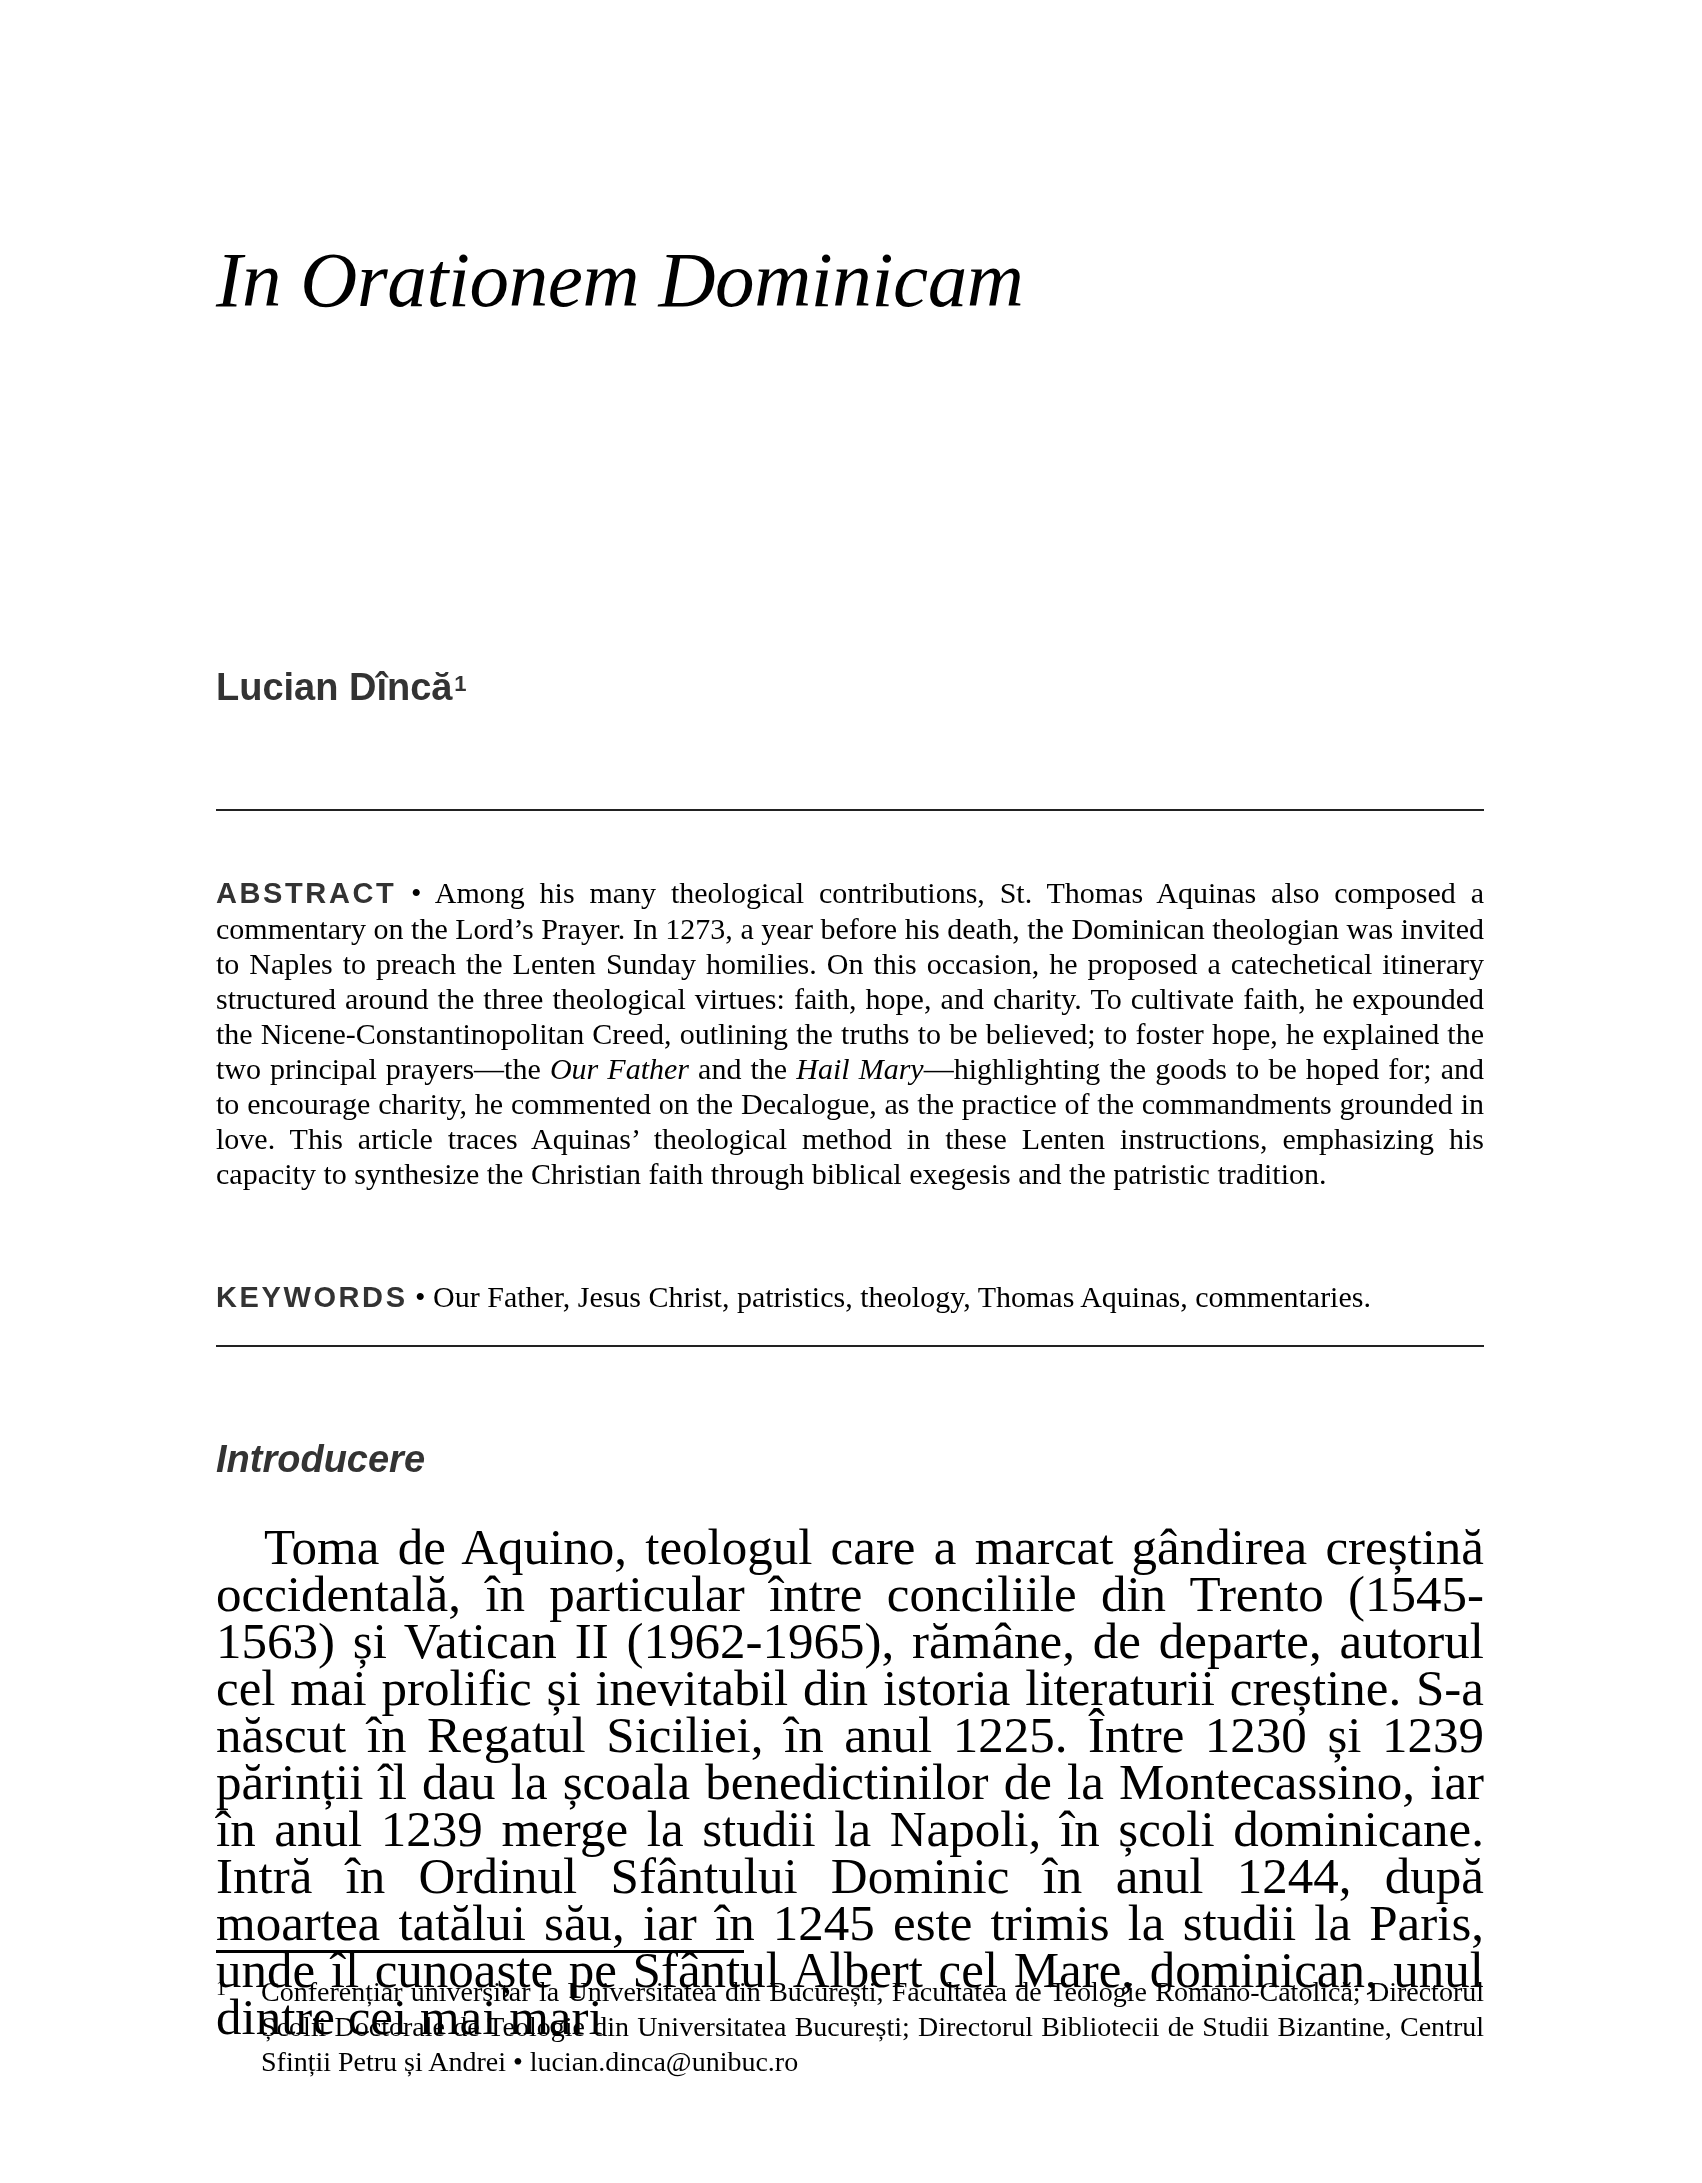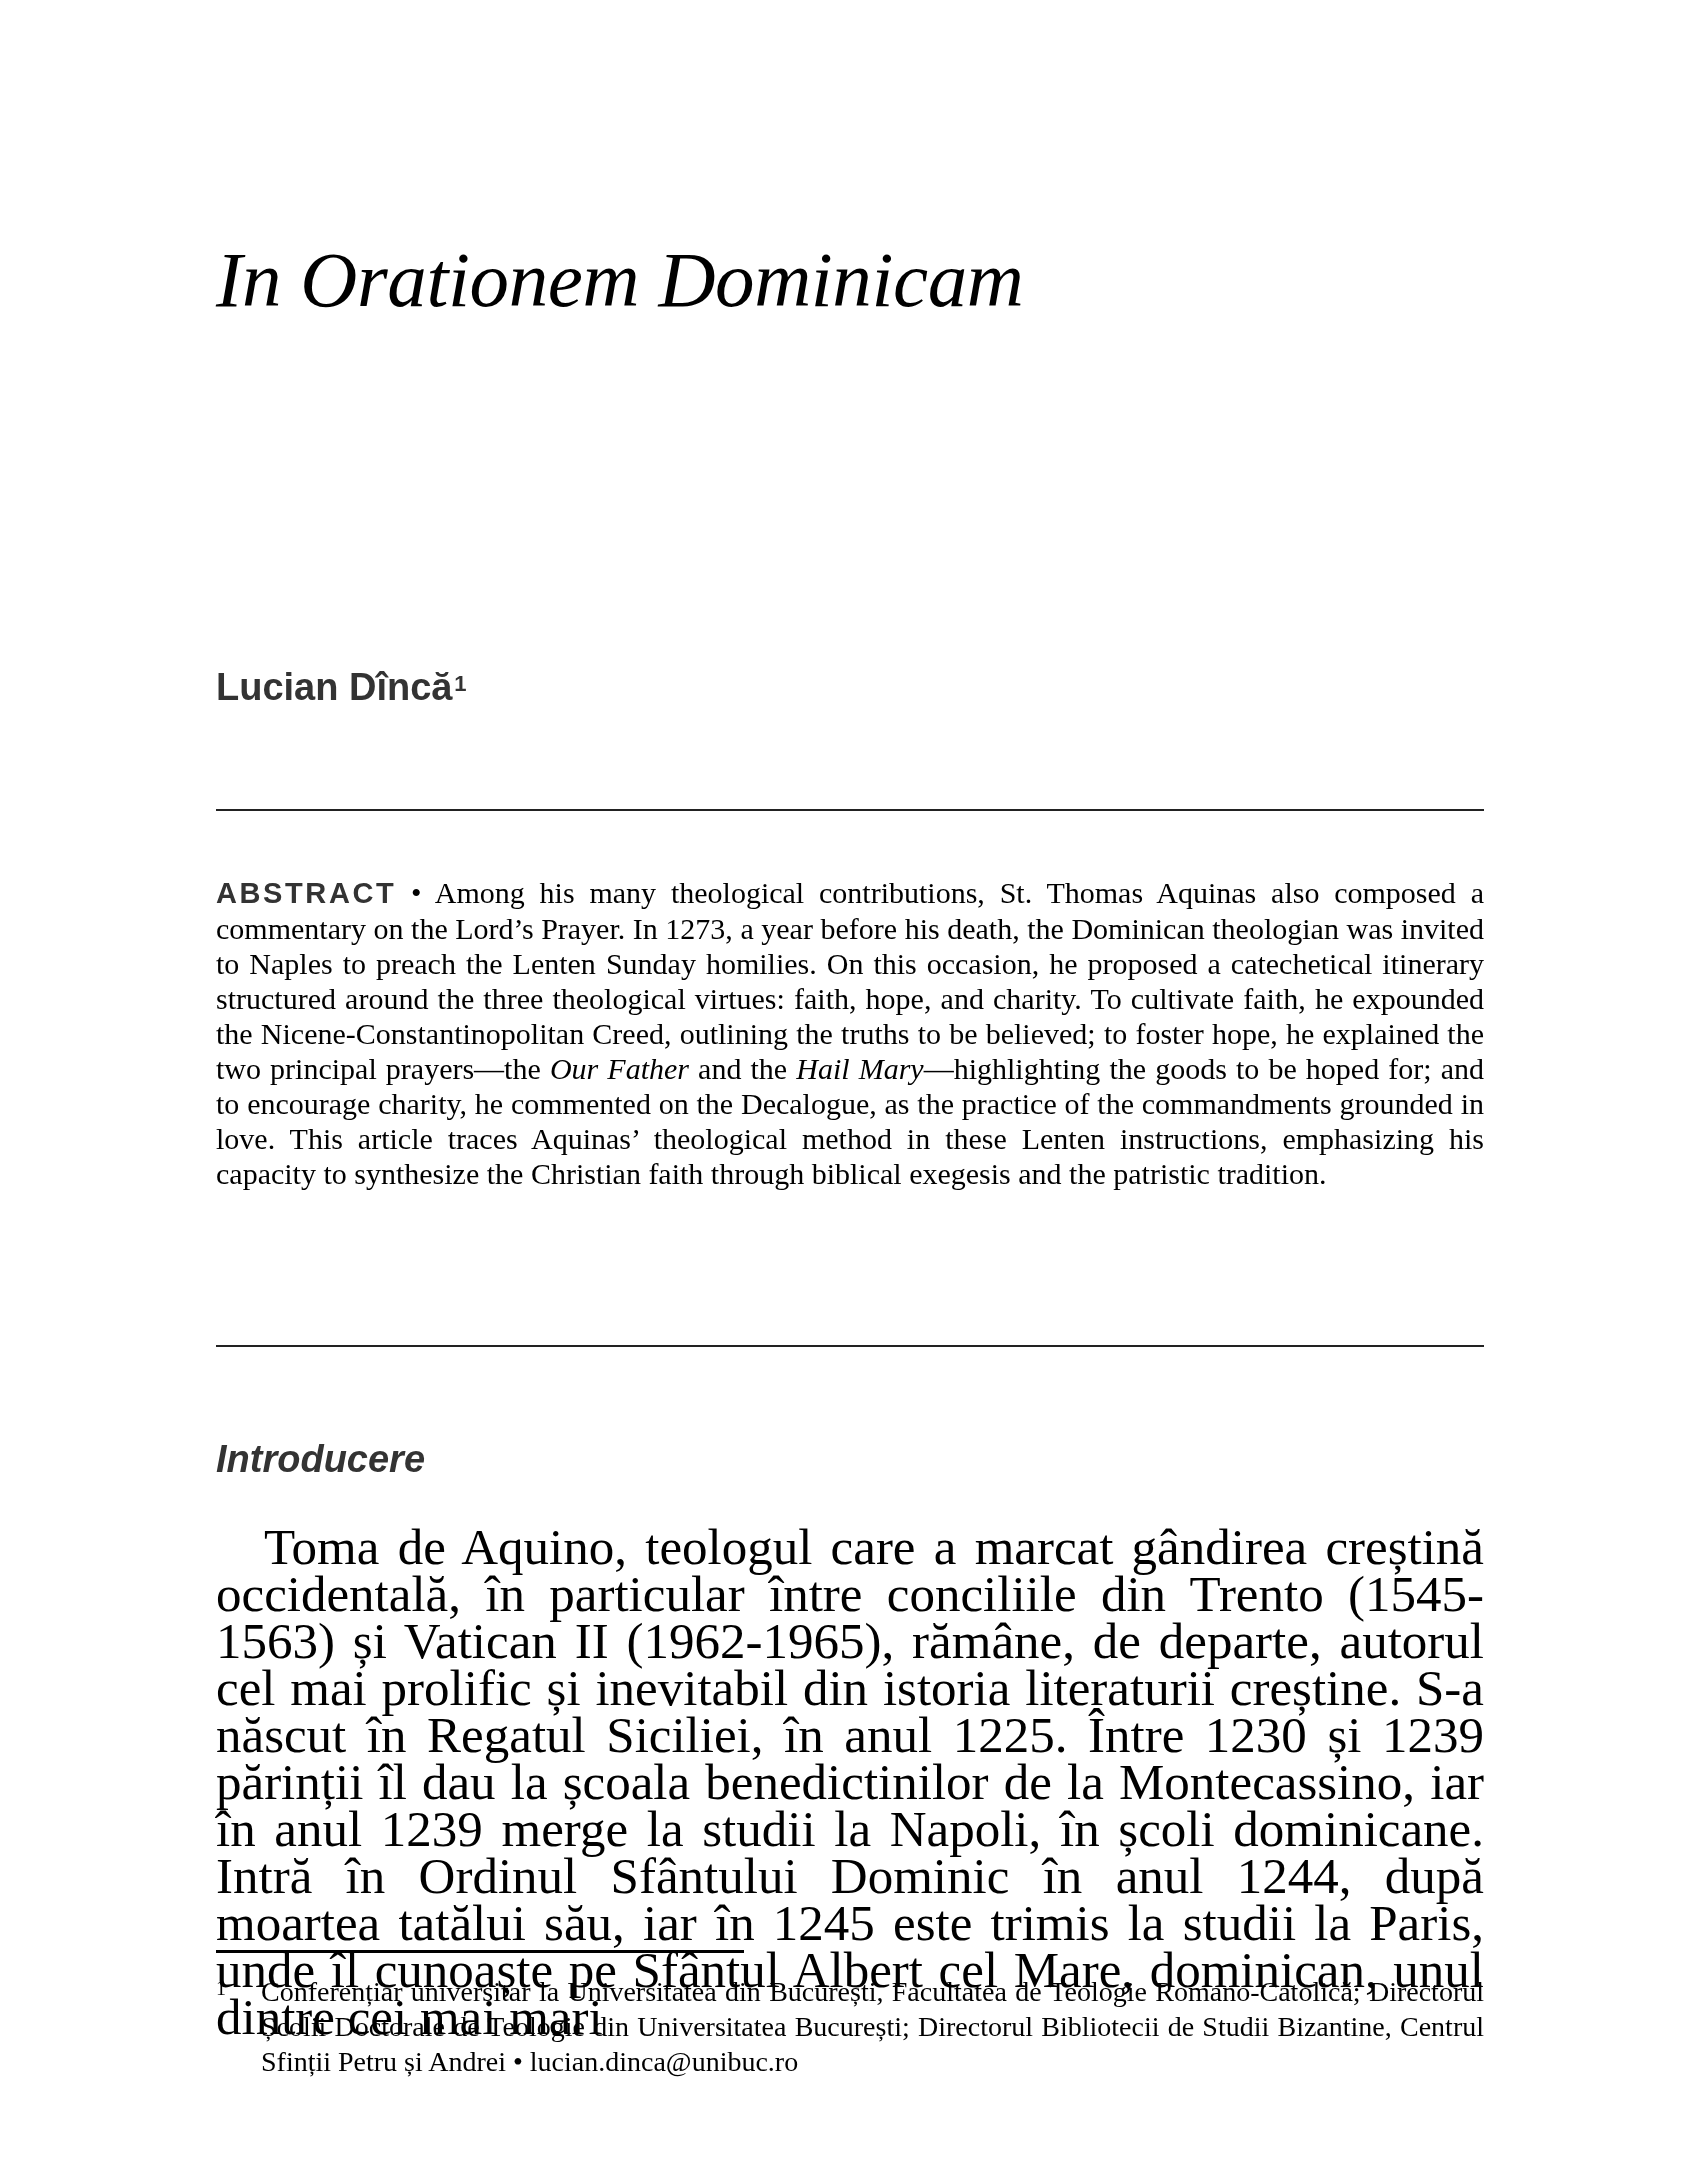--- a/index.html
+++ b/index.html
@@ -79,20 +79,21 @@
 
 
   <div class="author">
     <span>Lucian Dîncă</span><sup>1</sup>
   </div>
 
   <div class="rule rule-top"></div>
 
   <p class="abstract"><span class="label-sans">ABSTRACT</span><span> • </span><span>Among his many theological contributions, St. Thomas Aquinas also composed a commentary on the Lord’s Prayer. In 1273, a year before his death, the Dominican theologian was invited to Naples to preach the Lenten Sunday homilies. On this occasion, he proposed a catechetical itinerary structured around the three theological virtues: faith, hope, and charity. To cultivate faith, he expounded the Nicene-Constantinopolitan Creed, outlining the truths to be believed; to foster hope, he explained the two principal prayers—the </span><i>Our Father</i><span> and the </span><i>Hail Mary</i><span>—highlighting the goods to be hoped for; and to encourage charity, he commented on the Decalogue, as the practice of the commandments grounded in love. This article traces Aquinas’ theological method in these Lenten instructions, emphasizing his capacity to synthesize the Christian faith through biblical exegesis and the patristic tradition.</span></p>
 
+  <p class="keywords"><span class="label-sans">KEYWORDS</span><span> • </span><span>Our Father, Jesus Christ, patristics, theology, Thomas Aquinas, commentaries.</span></p>
 
   <div class="rule rule-bottom"></div>
 
   <h3 class="section-heading">Introducere</h3>
 
   <p class="body-text">Toma de Aquino, teologul care a marcat gândirea creștină occidentală, în particular între conciliile din Trento (1545-1563) și Vatican II (1962-1965), rămâne, de departe, autorul cel mai prolific și inevitabil din istoria literaturii creștine. S-a născut în Regatul Siciliei, în anul 1225. Între 1230 și 1239 părinții îl dau la școala benedictinilor de la Montecassino, iar în anul 1239 merge la studii la Napoli, în școli dominicane. Intră în Ordinul Sfântului Dominic în anul 1244, după moartea tatălui său, iar în 1245 este trimis la studii la Paris, unde îl cunoaște pe Sfântul Albert cel Mare, dominican, unul dintre cei mai mari</p>
 
   <div class="fn-rule"></div>
 
   <p class="footnote">

